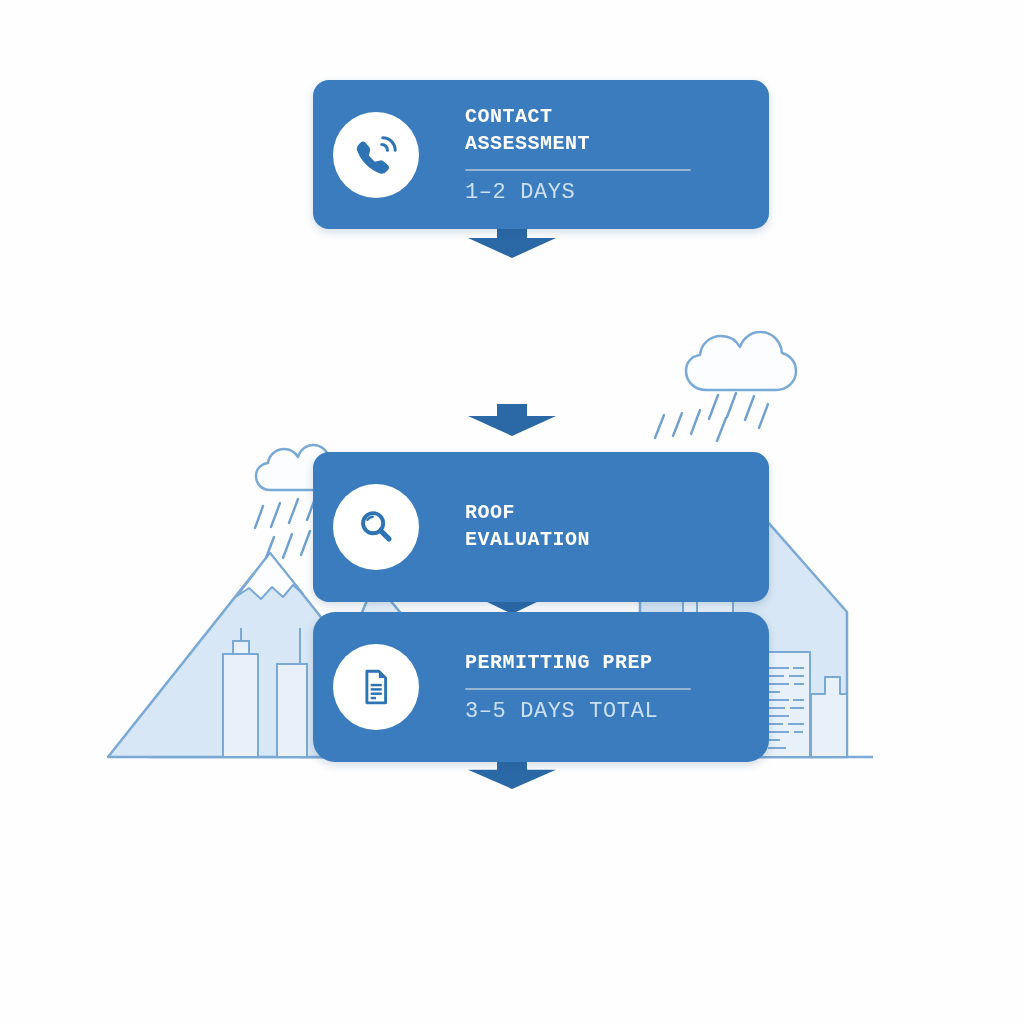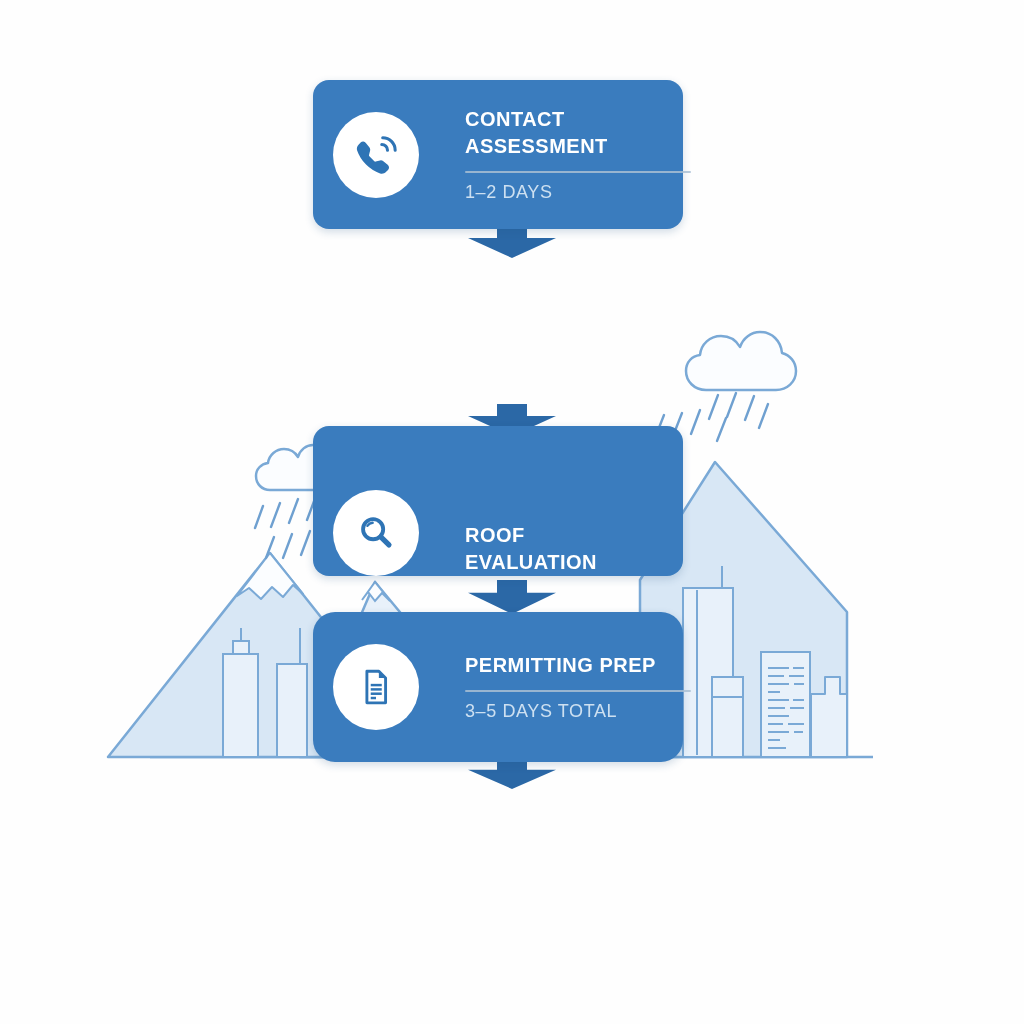--- a/index.html
+++ b/index.html
@@ -30,51 +30,51 @@
     position:absolute;left:0;top:0;z-index:0;
   }
   .art-outline{stroke:var(--art-outline);fill:none;}
   .art-fill{fill:var(--art-fill);stroke:var(--art-outline);}
   .art-fill-light{fill:var(--art-fill-light);stroke:var(--art-outline);}
   .art-white{fill:#FBFDFF;stroke:var(--art-outline);}
   .rain{stroke:var(--rain-blue);}
   .flow-arrow{position:absolute;left:460px;z-index:1;}
   .flow-arrow polygon{fill:var(--arrow-blue);}
   .card{
-    position:absolute;left:313px;width:370px;z-index:2;
+    position:absolute;left:313px;width:456px;z-index:2;
     background:var(--card-blue);
     border-radius:16px;
     box-shadow:0 3px 9px rgba(30,80,130,.20);
     display:flex;align-items:center;
     box-sizing:border-box;
-    padding-left:20px;padding-right:22px;
+    padding-left:20px;padding-right:22px;font-family:Liberation Mono, monospace;
   }
   .icon-circle{
     flex:0 0 86px;width:86px;height:86px;border-radius:50%;
     background:#ffffff;
     display:flex;align-items:center;justify-content:center;
   }
   .icon-glyph-stroke{stroke:var(--icon-blue);fill:none;}
   .icon-glyph-fill{fill:var(--icon-blue);}
   .card-text{margin-left:46px;min-width:0;}
   .card-title{
     color:#ffffff;font-size:20px;font-weight:700;
     letter-spacing:.5px;line-height:1.34;white-space:pre-line;
   }
   .card-divider{
     width:226px;height:2px;margin:12px 0 9px 0;
     background:var(--divider);opacity:.85;border-radius:1px;
   }
   .card-subtitle{
-    color:var(--subtitle-text);font-size:18px;font-weight:400;
+    color:var(--subtitle-text);font-size:22px;font-weight:400;
     letter-spacing:.6px;
   }
   .card-1{top:80px;height:149px;}
   .card-2{top:258px;height:150px;}
-  .card-3{top:426px;height:150px;align-items:flex-end;}
+  .card-3{top:452px;height:150px;}
   .card-4{top:612px;height:150px;border-radius:22px;}
   .card-5{top:787px;height:148px;}
   .arrow-1{top:226px;}
   .arrow-2{top:404px;}
   .arrow-3{top:580px;}
   .arrow-4{top:758px;}
 </style>
 </head>
 <body>
 

